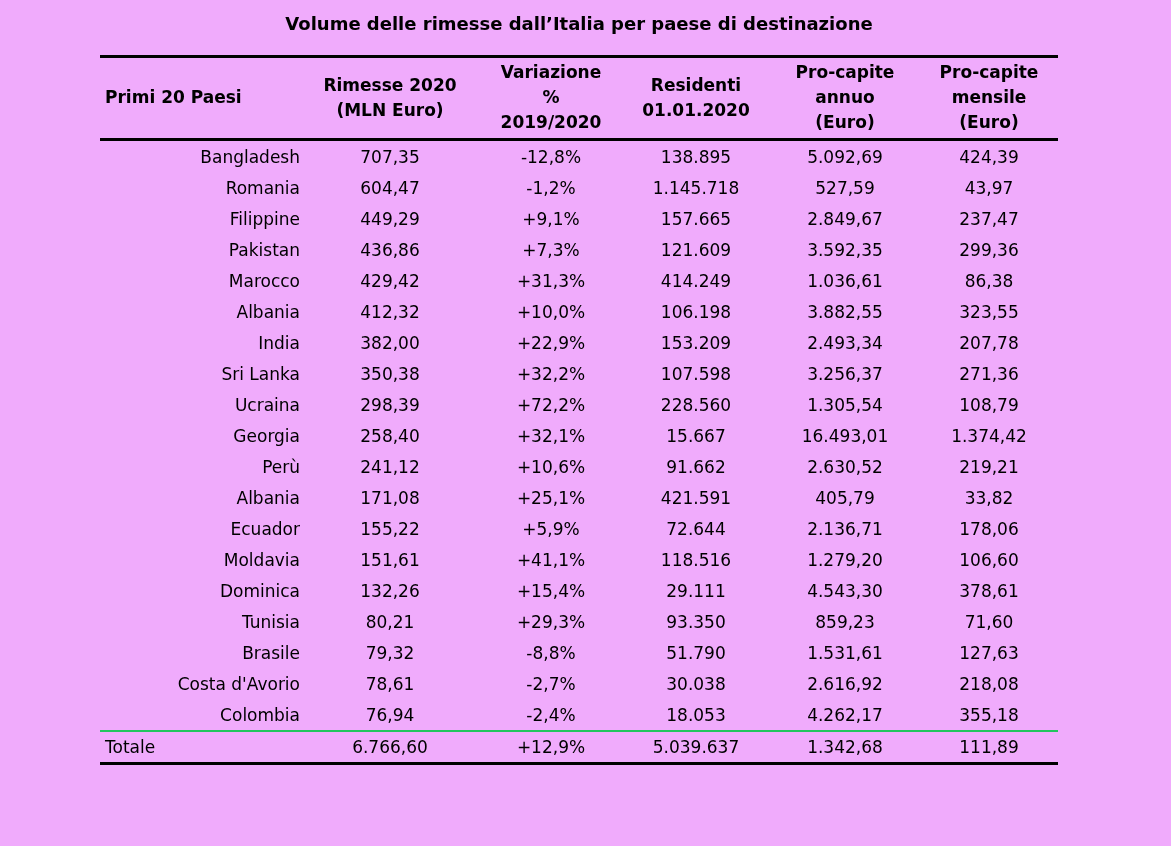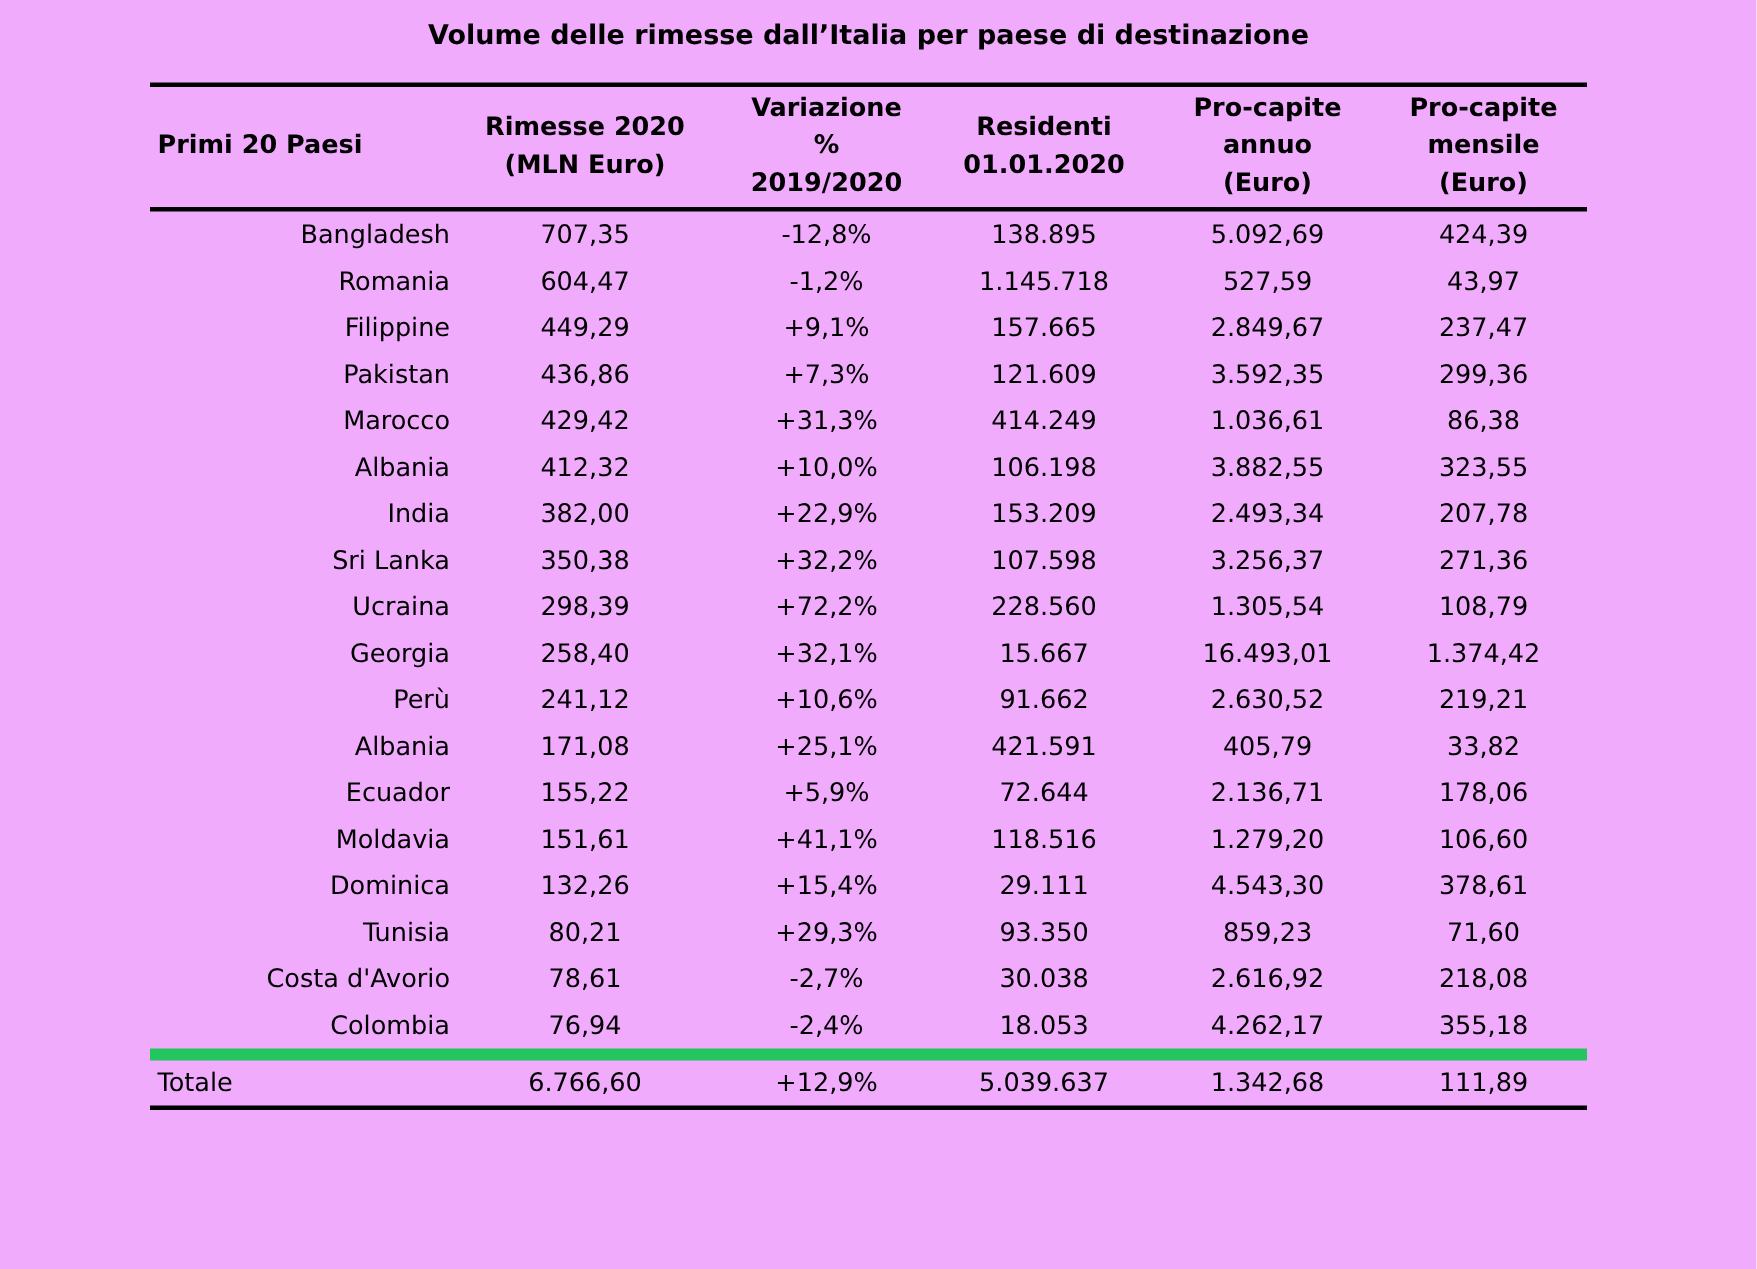--- a/index.html
+++ b/index.html
@@ -63,21 +63,21 @@
     text-align: center;
     vertical-align: middle;
     padding: 0;
     white-space: nowrap;
   }
   tbody td:first-child {
     text-align: right;
     padding-left: 5px;
   }
   tfoot tr {
-    border-top: 8px solid #22c55e;
+    border-top: 2px solid #22c55e;
     border-bottom: 3px solid #000000;
   }
   tfoot td {
     height: 30px;
     text-align: center;
     vertical-align: middle;
     padding: 0;
     white-space: nowrap;
   }
   tfoot td:first-child {
@@ -249,20 +249,28 @@
         </tr>
         <tr>
           <td>Tunisia</td>
           <td>80,21</td>
           <td>+29,3%</td>
           <td>93.350</td>
           <td>859,23</td>
           <td>71,60</td>
         </tr>
         <tr>
+          <td>Brasile</td>
+          <td>79,32</td>
+          <td>-8,8%</td>
+          <td>51.790</td>
+          <td>1.531,61</td>
+          <td>127,63</td>
+        </tr>
+        <tr>
           <td>Costa d'Avorio</td>
           <td>78,61</td>
           <td>-2,7%</td>
           <td>30.038</td>
           <td>2.616,92</td>
           <td>218,08</td>
         </tr>
         <tr>
           <td>Colombia</td>
           <td>76,94</td>

